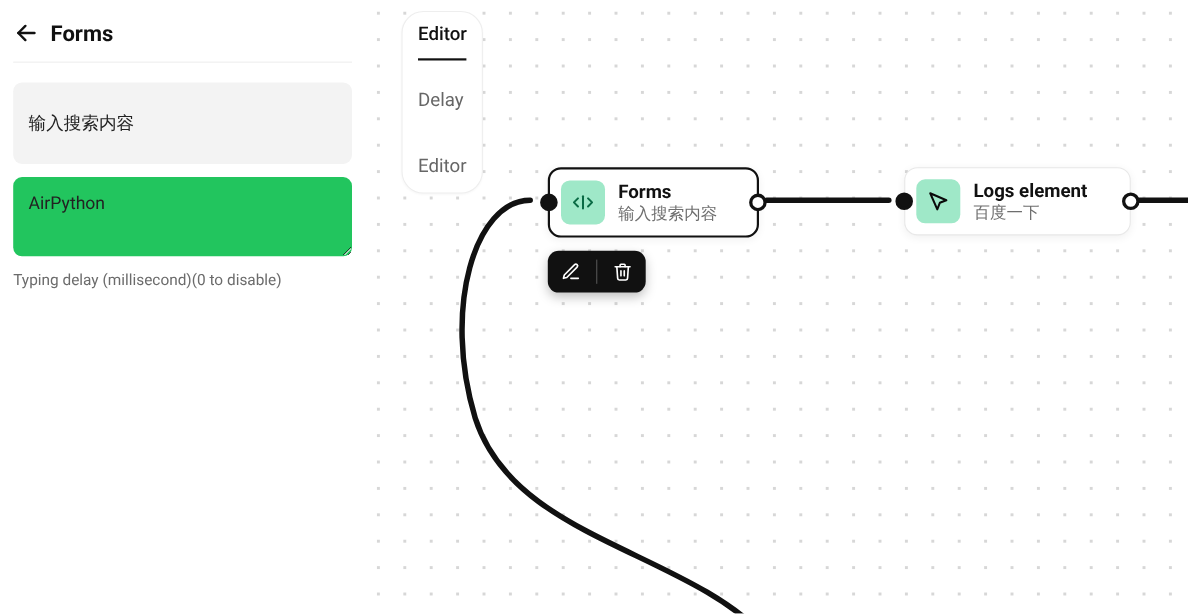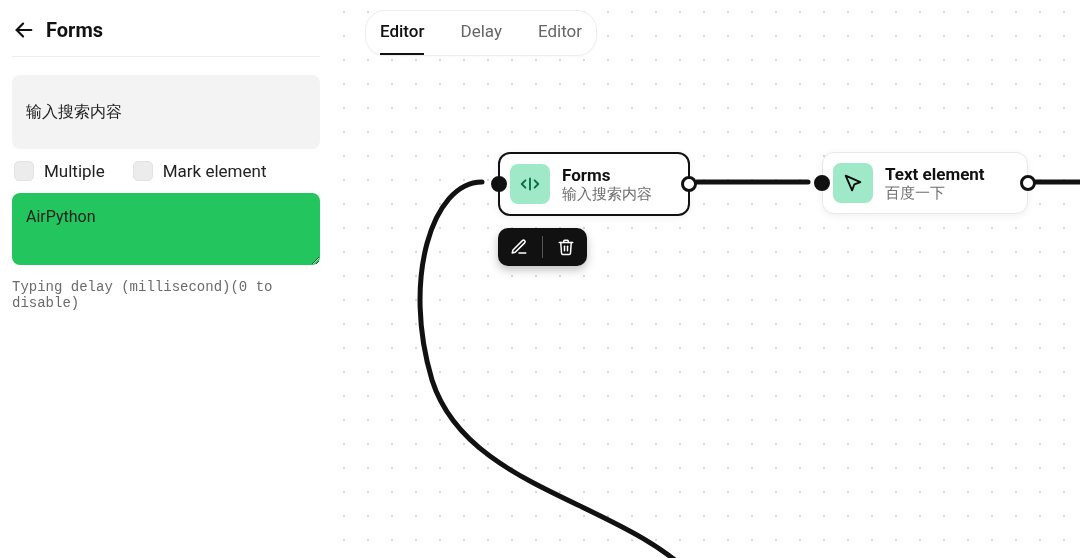--- a/index.html
+++ b/index.html
@@ -87,21 +87,20 @@
     .select-caret {
       position: absolute;
       right: 14px; top: 50%;
       transform: translateY(-50%);
       pointer-events: none;
     }
     .helper-label {
       font-size: 14px;
       color: #6b6b6b;
       margin-top: 2px;
-      font-family: Liberation Mono, monospace;
     }
     .field-placeholder::placeholder { color: #8a8a8a; }
     
     .canvas {
       flex: 1;
       position: relative;
       background-color: #fff;
       background-image: radial-gradient(#d7d7d7 1.3px, transparent 1.3px);
       background-size: 24px 24px;
       background-position: 0 0;
@@ -109,22 +108,23 @@
     }
     
     .tabs {
       position: absolute;
       left: 33px; top: 10px;
       background: #fff;
       border: 1px solid #eee;
       border-radius: 20px;
       padding: 10px 14px 0 14px;
       display: flex;
-      gap: 36px;
+      gap: 26px;
       box-shadow: 0 1px 2px rgba(0,0,0,0.03);
+      flex-direction: column;
     }
     .tab {
       font-size: 17px;
       color: #666;
       padding-bottom: 12px;
       cursor: pointer;
       border-bottom: 2.5px solid transparent;
     }
     .tab.active {
       color: #111;
@@ -197,30 +197,20 @@
           <line x1="20" y1="12" x2="4" y2="12"></line>
           <polyline points="11 5 4 12 11 19"></polyline>
         </svg>
     </div>
     <div class="sidebar-title">Forms</div>
   </div>
 
   <input class="field-text field-tall" value="输入搜索内容" style="">
 
 
-  <div class="checkbox-row">
-    <label class="chk">
-      <span class="chk-box"></span>
-      <span>Multiple</span>
-    </label>
-    <label class="chk">
-      <span class="chk-box"></span>
-      <span>Mark element</span>
-    </label>
-  </div>
 
 
   <textarea class="field-textarea" style="">AirPython</textarea>
 
   <div class="helper-label">Typing delay (millisecond)(0 to disable)</div>
 
 </aside>
 
 <main class="canvas">
 
@@ -275,19 +265,19 @@
   </div>
 
   <div class="node node-unselected" style="left:490px; top:152px; width:206px;">
     <span class="port port-left port-filled"></span>
     <div class="node-icon">
       <svg width="22" height="22" viewBox="0 0 24 24" fill="none" stroke="#0a0a0a" stroke-width="2" stroke-linecap="round" stroke-linejoin="round">
           <path d="M4 4l7 16 2.5-6.5L20 11 4 4z"></path>
         </svg>
     </div>
     <div class="node-labels">
-      <div class="node-title">Text element</div>
+      <div class="node-title">Logs element</div>
       <div class="node-sub">百度一下</div>
     </div>
     <span class="port port-right"></span>
   </div>
 
 </main>
 
 </body></html>

